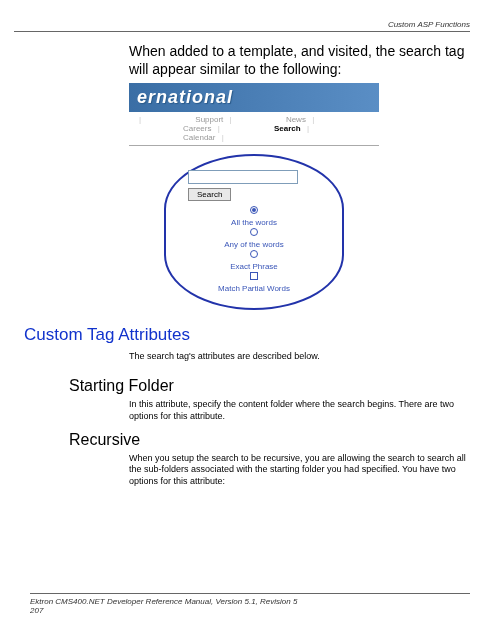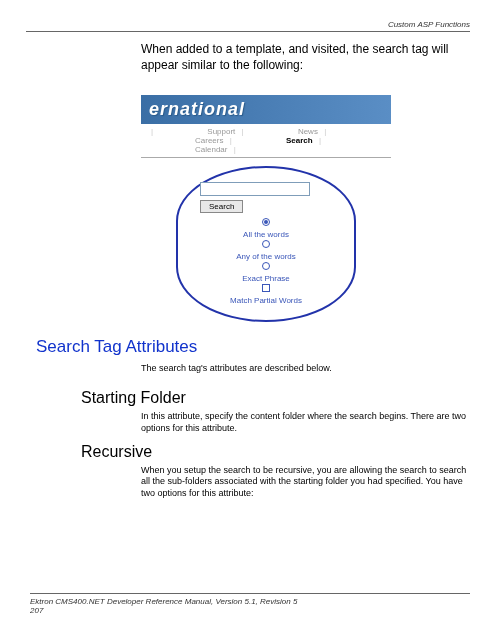--- a/index.html
+++ b/index.html
@@ -6,40 +6,40 @@
     body {
       font-family: Arial, Helvetica, sans-serif;
       background: #fff;
       width: 500px;
       height: 633px;
       position: relative;
       font-size: 9px;
       color: #000;
     }
     .page {
-      padding: 20px 30px 25px 26px;
+      padding: 20px 30px 25px 14px;
       height: 100%;
       position: relative;
     }
     .header-right {
       text-align: right;
       font-style: italic;
       font-size: 8px;
       color: #333;
       margin-bottom: 2px;
     }
     .hr-top {
       border-top: 1px solid #666;
       margin-bottom: 10px;
     }
     .intro-text {
       margin-left: 115px;
-      font-size: 12px;
+      font-size: 14px;
       line-height: 1.3;
-      margin-bottom: 22px;
+      margin-bottom: 5px;
     }
     .screenshot-container {
       margin-left: 115px;
       width: 250px;
       margin-bottom: 15px;
     }
     .banner {
       background: linear-gradient(to right, #3a6ea5, #5a8ec5);
       color: #fff;
       font-weight: bold;
@@ -199,21 +199,21 @@
         <div class="radio"></div>
         <span>Exact Phrase</span>
       </div>
       <div class="radio-row">
         <div class="checkbox"></div>
         <span>Match Partial Words</span>
       </div>
     </div>
   </div>
 
-  <div class="section-heading">Search Tag Attributes</div>
+  <div class="section-heading">Custom Tag Attributes</div>
   <div class="section-body">The search tag's attributes are described below.</div>
 
   <div class="subsection-heading">Starting Folder</div>
   <div class="sub-body">In this attribute, specify the content folder where the search begins. There are two options for this attribute.</div>
 
 
   <div class="subsection-heading">Recursive</div>
   <div class="sub-body">When you setup the search to be recursive, you are allowing the search to search all the sub-folders associated with the starting folder you had specified. You have two options for this attribute:</div>
 
   <div class="footer">

